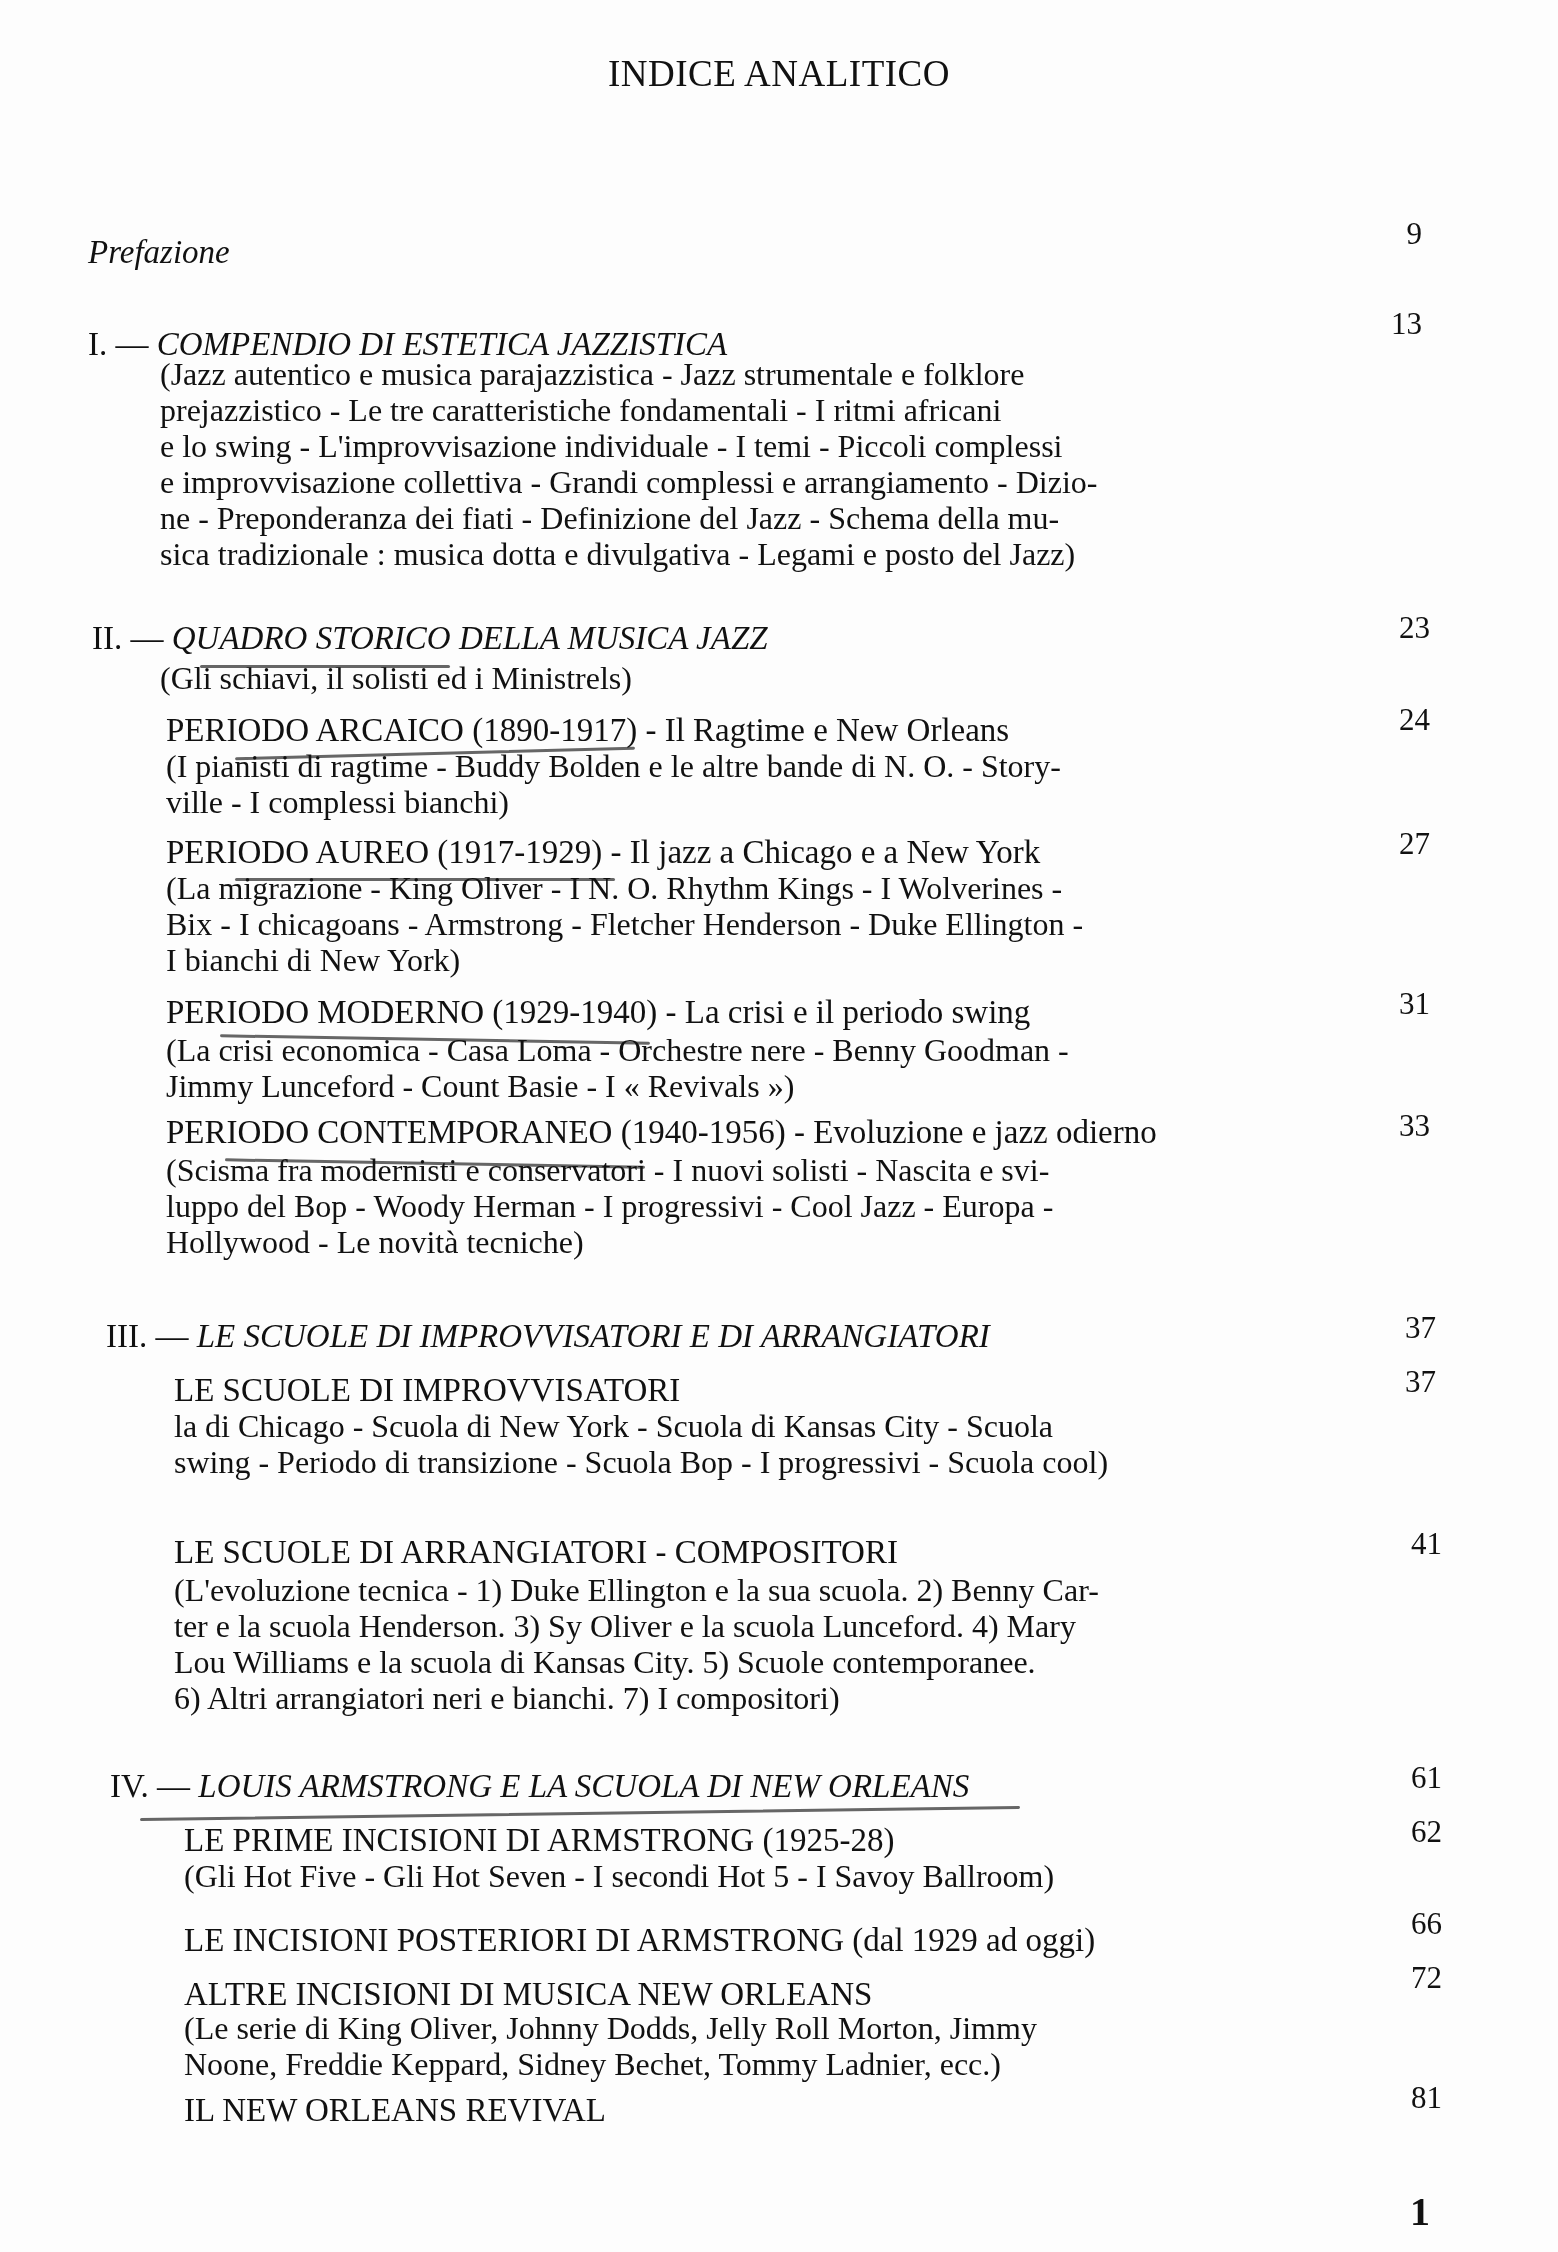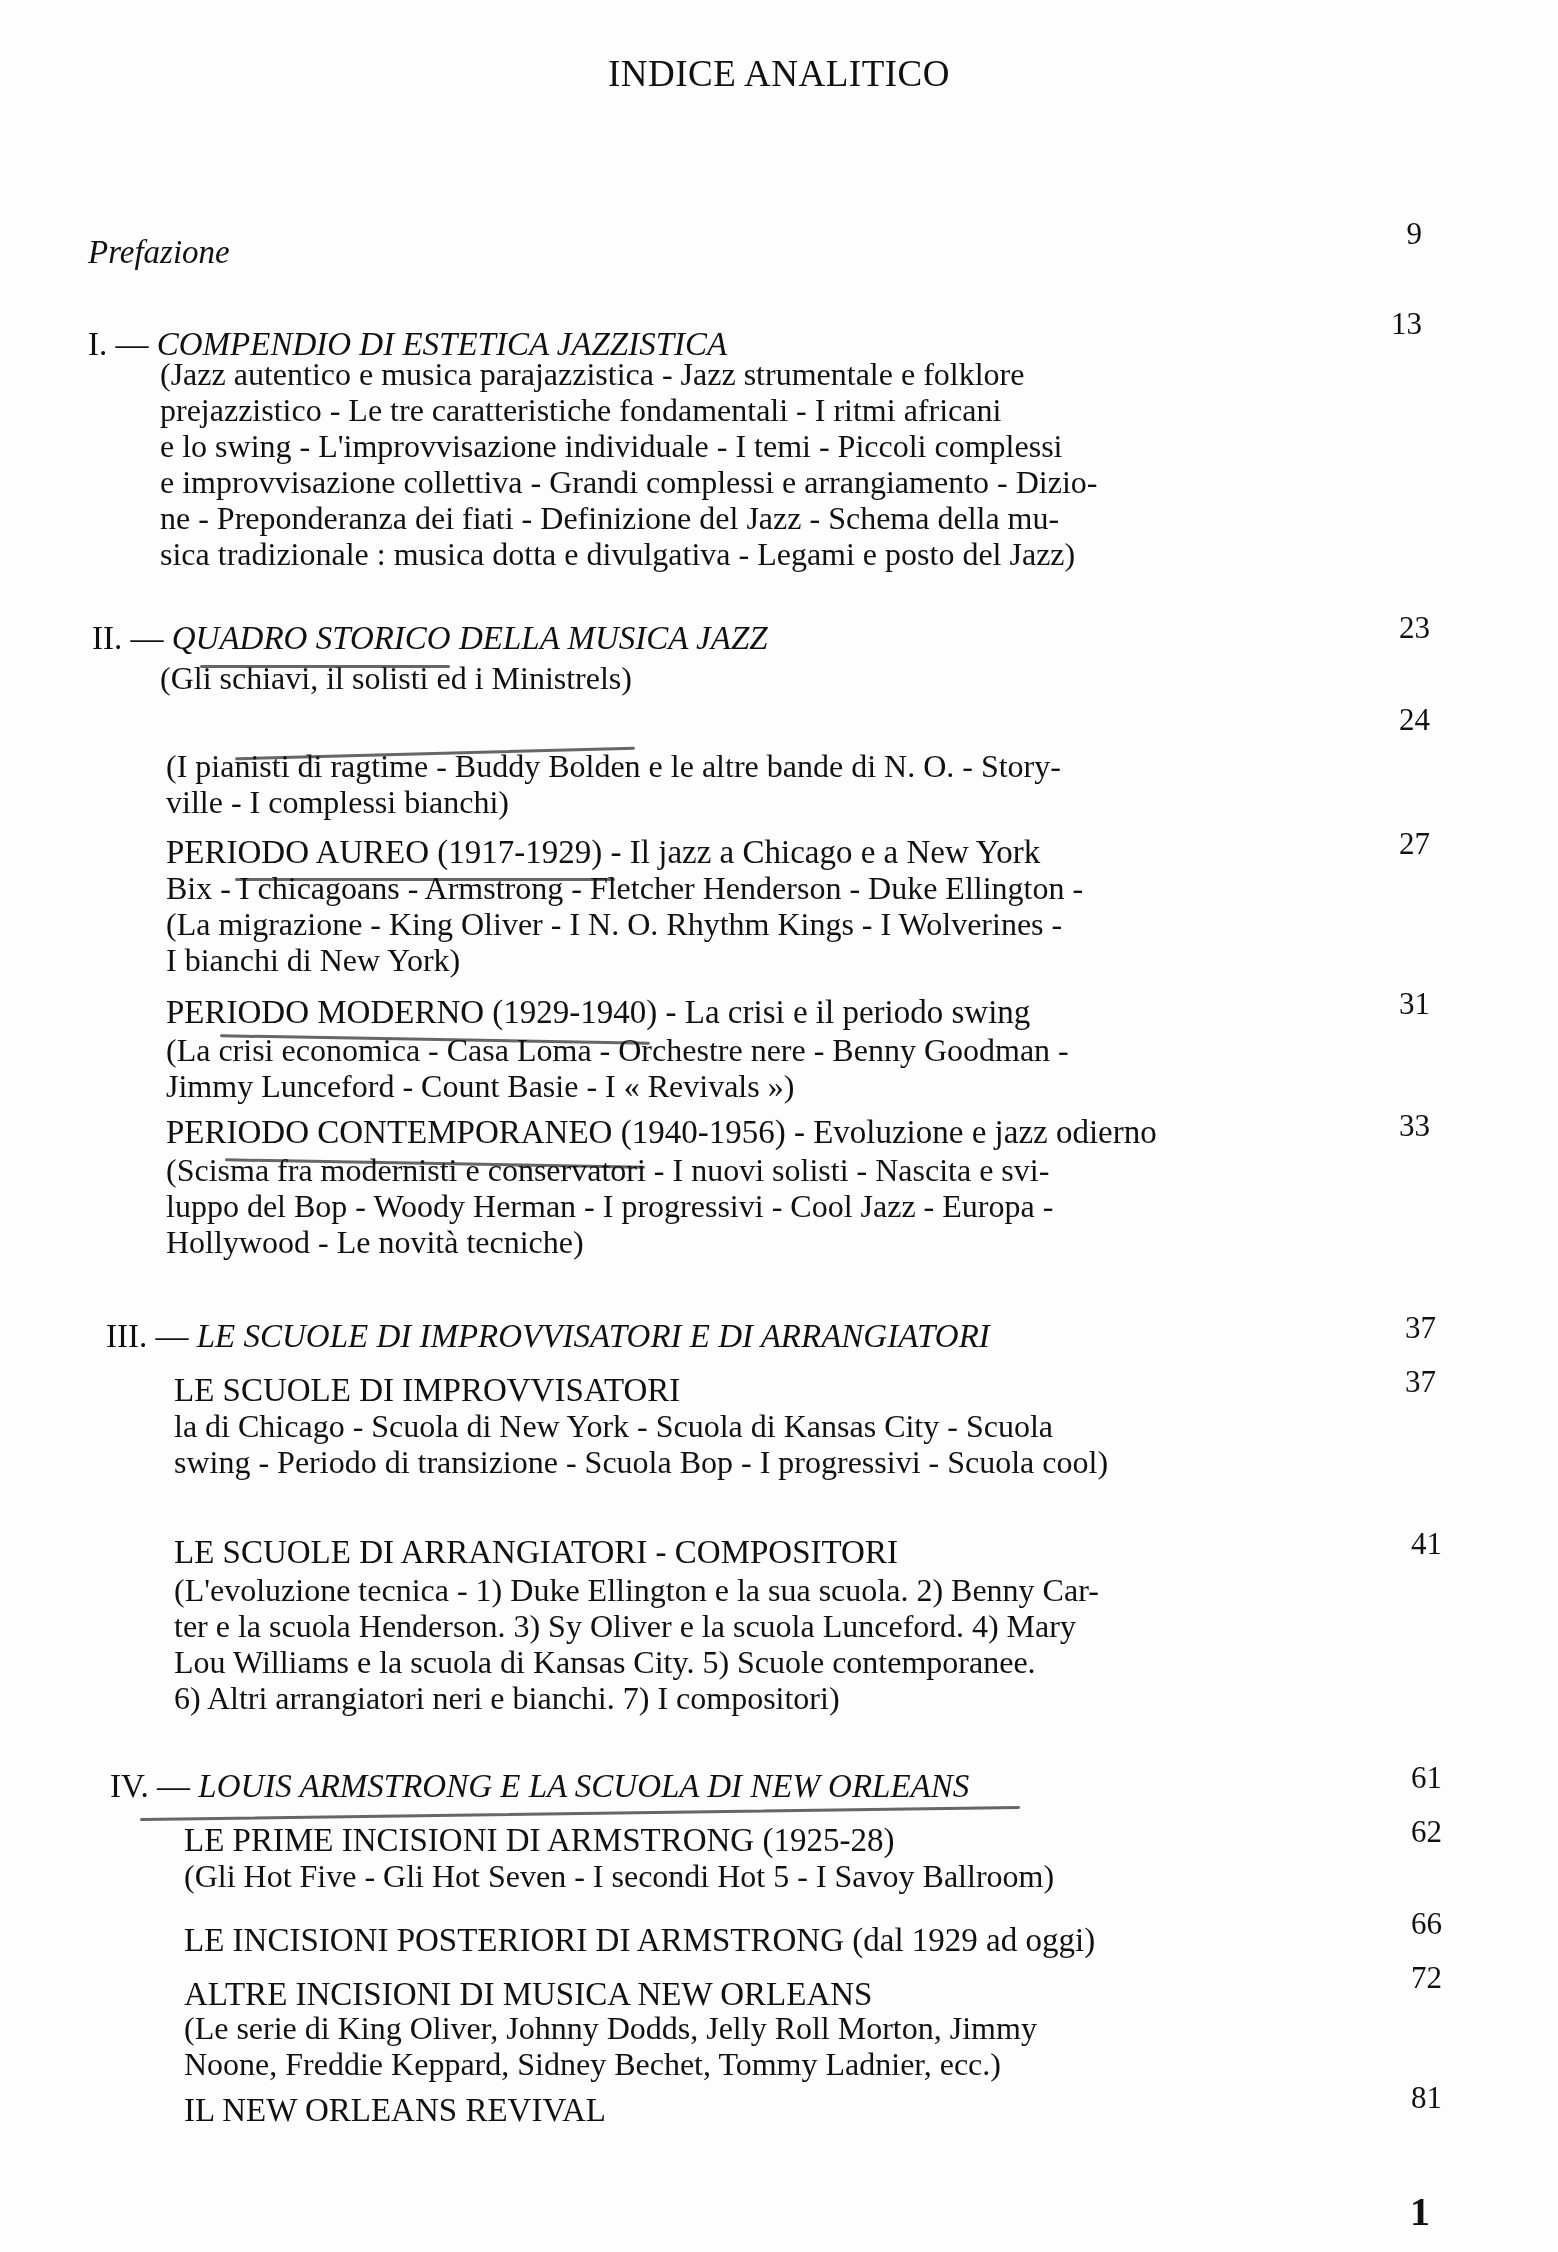--- a/index.html
+++ b/index.html
@@ -41,33 +41,34 @@
   </div>
 
   <div class="line" style="left:92px; top:620px;">
     <span>II. —</span>
     <span class="it">QUADRO STORICO DELLA MUSICA JAZZ</span>
   </div>
   <div class="pg" style="left:1350px; top:610px;">23</div>
   <div class="desc" style="left:160px; top:660px; width:1100px;">(Gli schiavi, il solisti ed i Ministrels)</div>
   <div class="pencil" style="left:200px; top:665px; width:250px;"></div>
 
+  <div class="line" style="left:166px; top:712px;">PERIODO ARCAICO (1890-1917) - Il Ragtime e New Orleans</div>
   <div class="pg" style="left:1350px; top:702px;">24</div>
   <div class="pencil" style="left:235px; top:752px; width:400px; transform:rotate(-1.5deg);"></div>
   <div class="desc" style="left:166px; top:748px; width:1160px;">
     <div>(I pianisti di ragtime - Buddy Bolden e le altre bande di N. O. - Story-</div>
     <div>ville - I complessi bianchi)</div>
   </div>
 
   <div class="line" style="left:166px; top:834px;">PERIODO AUREO (1917-1929) - Il jazz a Chicago e a New York</div>
   <div class="pg" style="left:1350px; top:826px;">27</div>
   <div class="pencil" style="left:235px; top:878px; width:380px;"></div>
   <div class="desc" style="left:166px; top:870px; width:1170px;">
+    <div>(La migrazione - King Oliver - I N. O. Rhythm Kings - I Wolverines -</div>
     <div>Bix - I chicagoans - Armstrong - Fletcher Henderson - Duke Ellington -</div>
-    <div>(La migrazione - King Oliver - I N. O. Rhythm Kings - I Wolverines -</div>
     <div>I bianchi di New York)</div>
   </div>
 
   <div class="line" style="left:166px; top:994px;">PERIODO MODERNO (1929-1940) - La crisi e il periodo swing</div>
   <div class="pg" style="left:1350px; top:986px;">31</div>
   <div class="pencil" style="left:220px; top:1038px; width:430px; transform:rotate(1deg);"></div>
   <div class="desc" style="left:166px; top:1032px; width:1170px;">
     <div>(La crisi economica - Casa Loma - Orchestre nere - Benny Goodman -</div>
     <div>Jimmy Lunceford - Count Basie - I « Revivals »)</div>
   </div>

